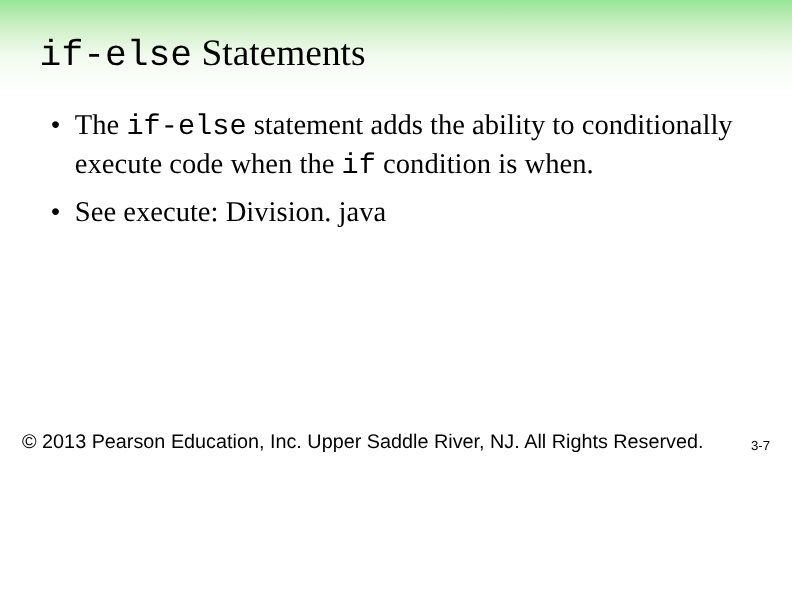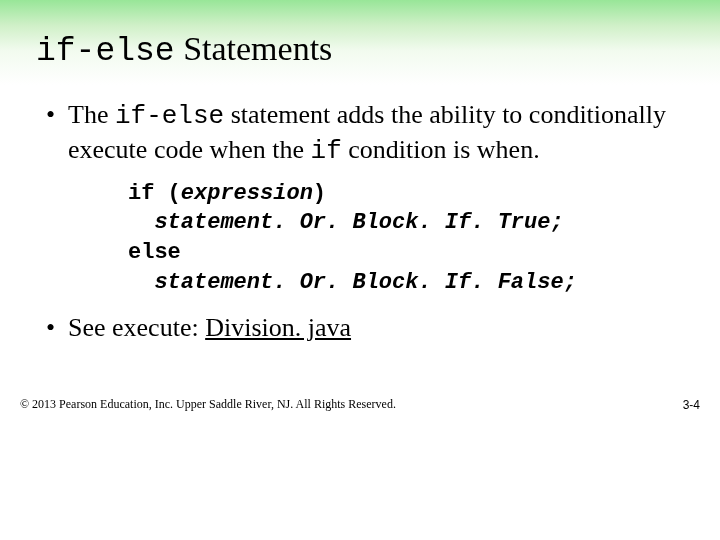--- a/index.html
+++ b/index.html
@@ -62,30 +62,29 @@
   .code-block {
     font-family: 'Courier New', Courier, monospace;
     font-size: 22px;
     line-height: 1.35;
     margin: 10px 0 14px 60px;
     white-space: pre;
   }
   .code-block .it { font-style: italic; font-weight: bold;}
   .code-block .bold { font-weight: bold; }
   .link {
-    text-decoration: underline;
     color: #000;
   }
   .footer {
     position: absolute;
     left: 20px;
     bottom: 12px;
     right: 20px;
-    font-family: Liberation Serif, serif;
-    font-size: 12px;
+    font-family: Liberation Sans, sans-serif;
+    font-size: 18px;
     color: #000;
   }
   .pagenum {
     position: absolute;
     right: 20px;
     bottom: 12px;
     font-family: Arial, Helvetica, sans-serif;
     font-size: 12px;
     color: #000;
   }
@@ -96,27 +95,23 @@
 <div class="slide">
 
   <h1 class="title">
     <span class="mono">if-else</span><span> Statements</span>
   </h1>
 
   <ul class="bullets">
     <li>
       <span>The </span><span class="mono">if-else</span><span> statement adds the ability to conditionally execute code when the </span><span class="mono">if</span><span> condition is when.</span>
 
-      <div class="code-block"><span class="bold">if (</span><span class="it">expression</span><span class="bold">)</span>
-<span class="it">  statement. Or. Block. If. True;</span>
-<span class="bold">else</span>
-<span class="it">  statement. Or. Block. If. False;</span></div>
     </li>
 
     <li>
       <span>See execute: </span><span class="link">Division. java</span>
     </li>
   </ul>
 
   <div class="footer">© 2013 Pearson Education, Inc. Upper Saddle River, NJ. All Rights Reserved.</div>
-  <div class="pagenum">3-4</div>
+  <div class="pagenum">3-7</div>
 
 </div>
 
 </body></html>

